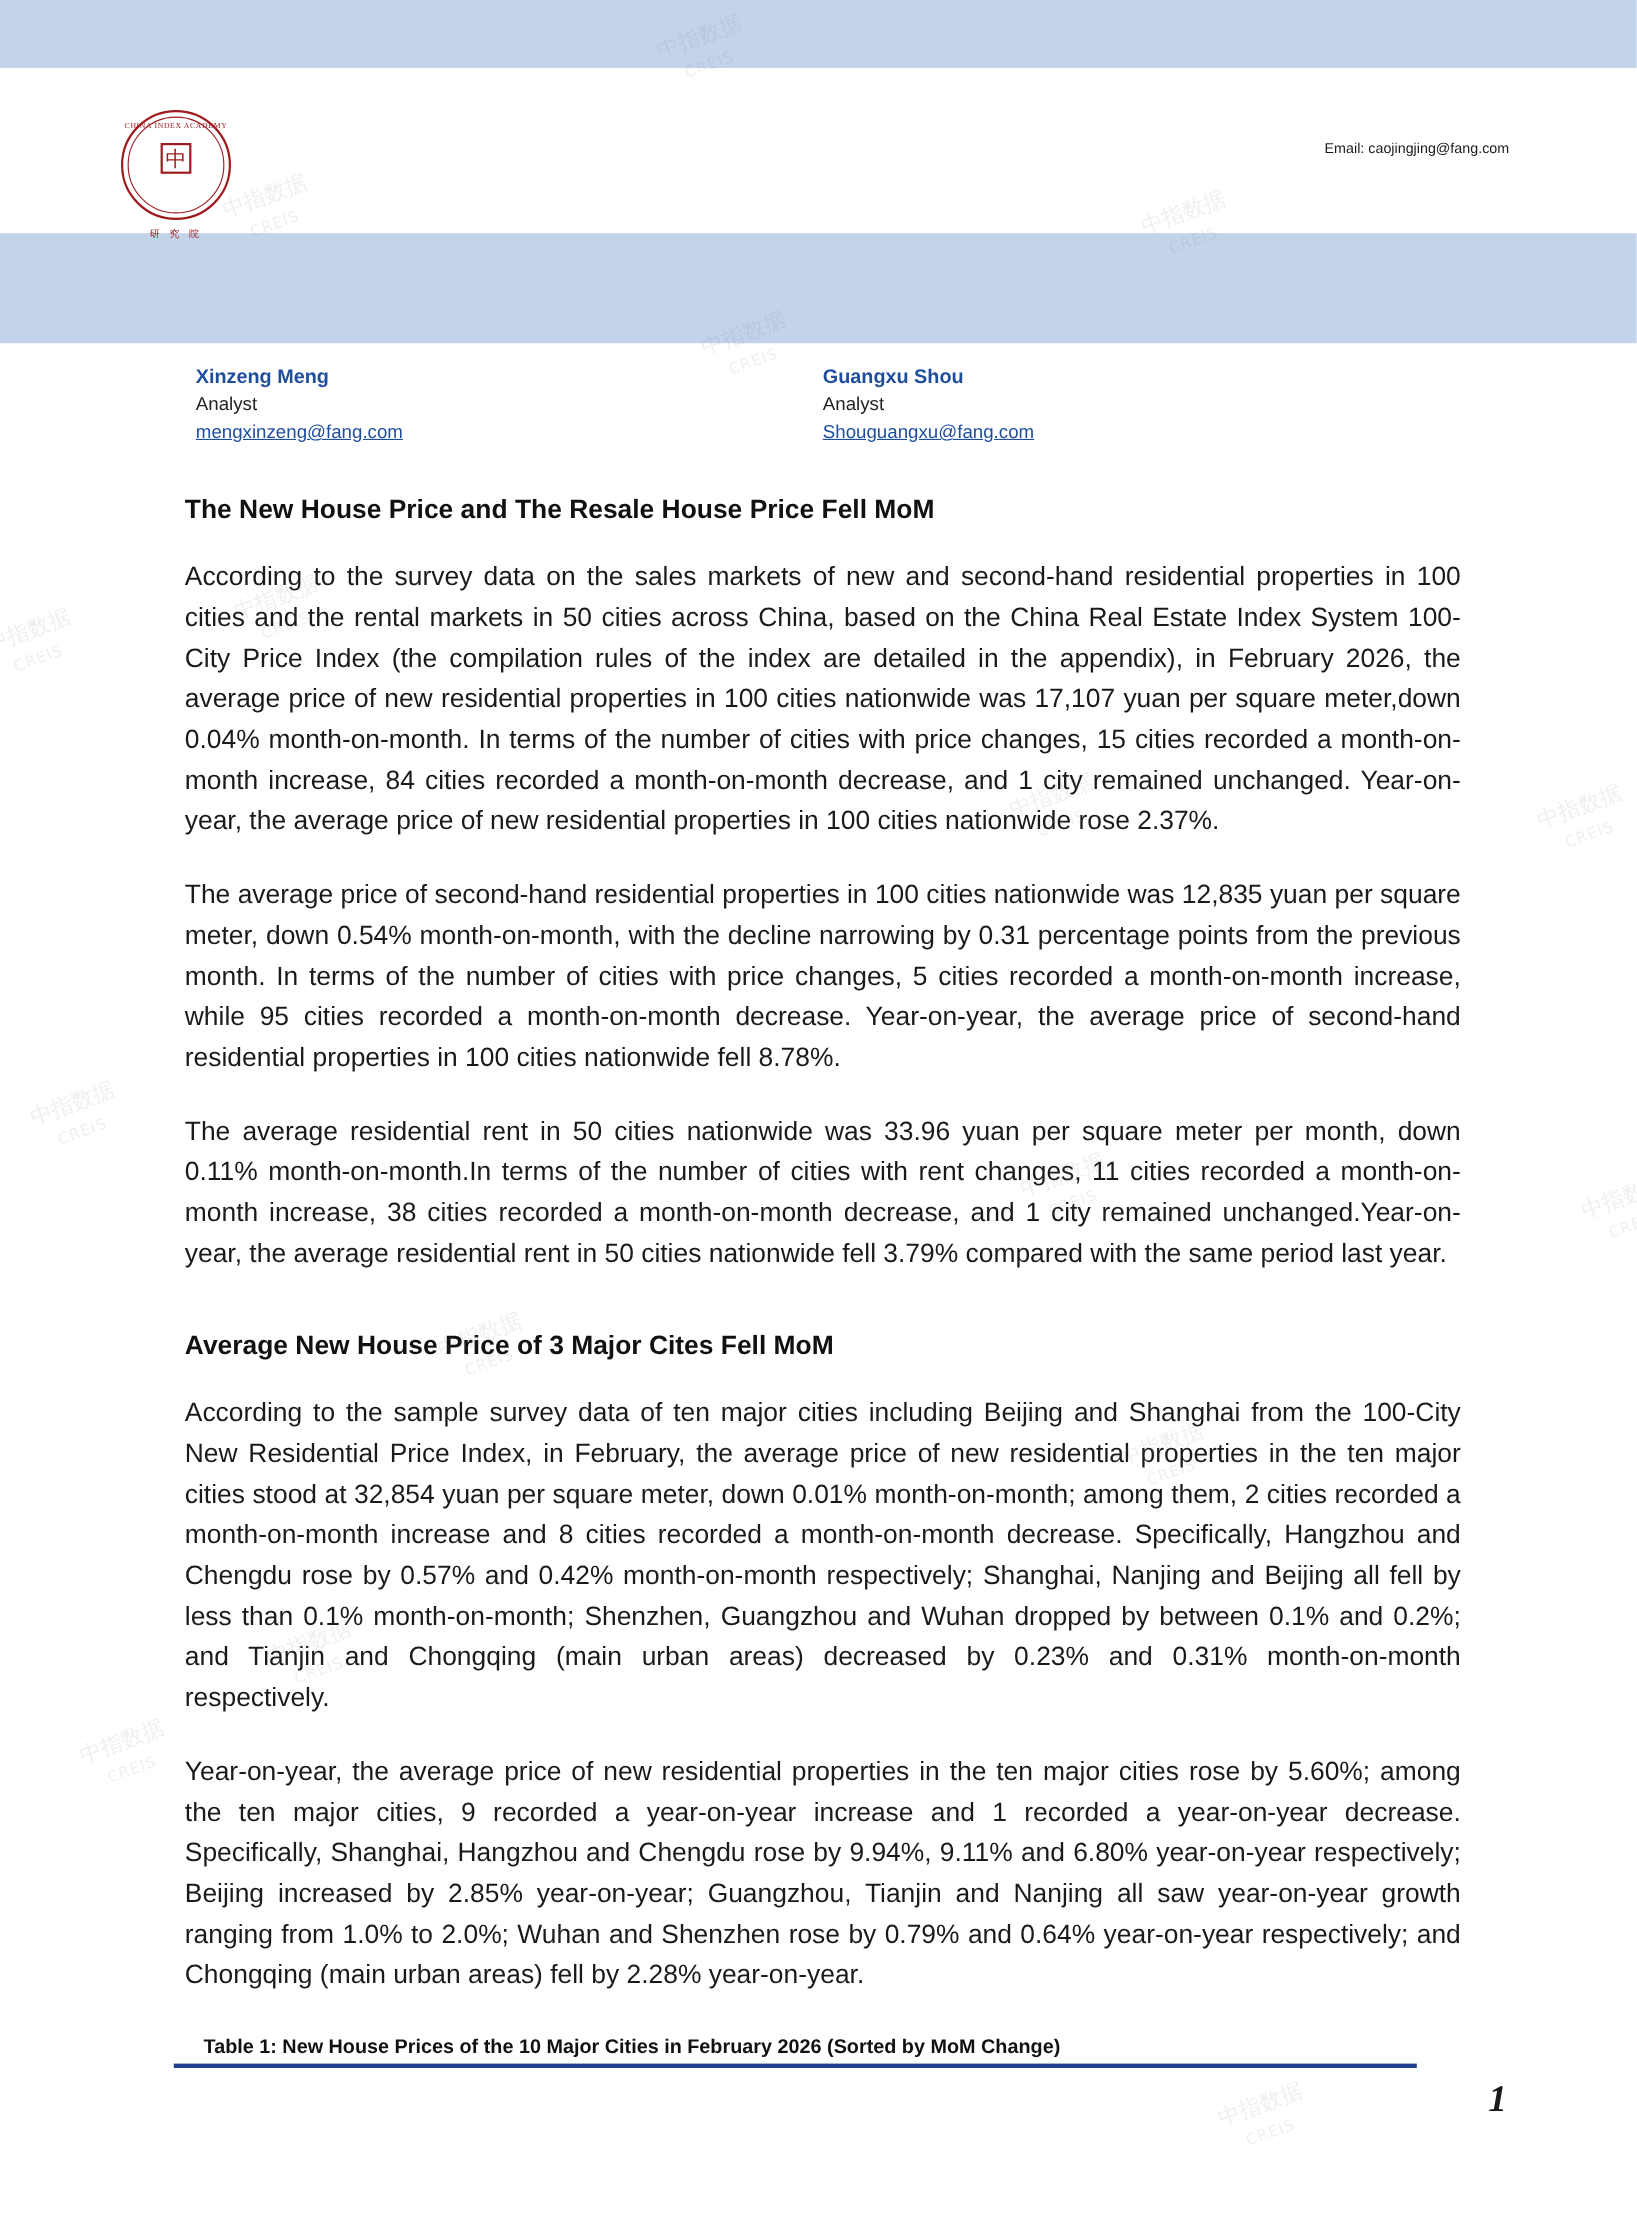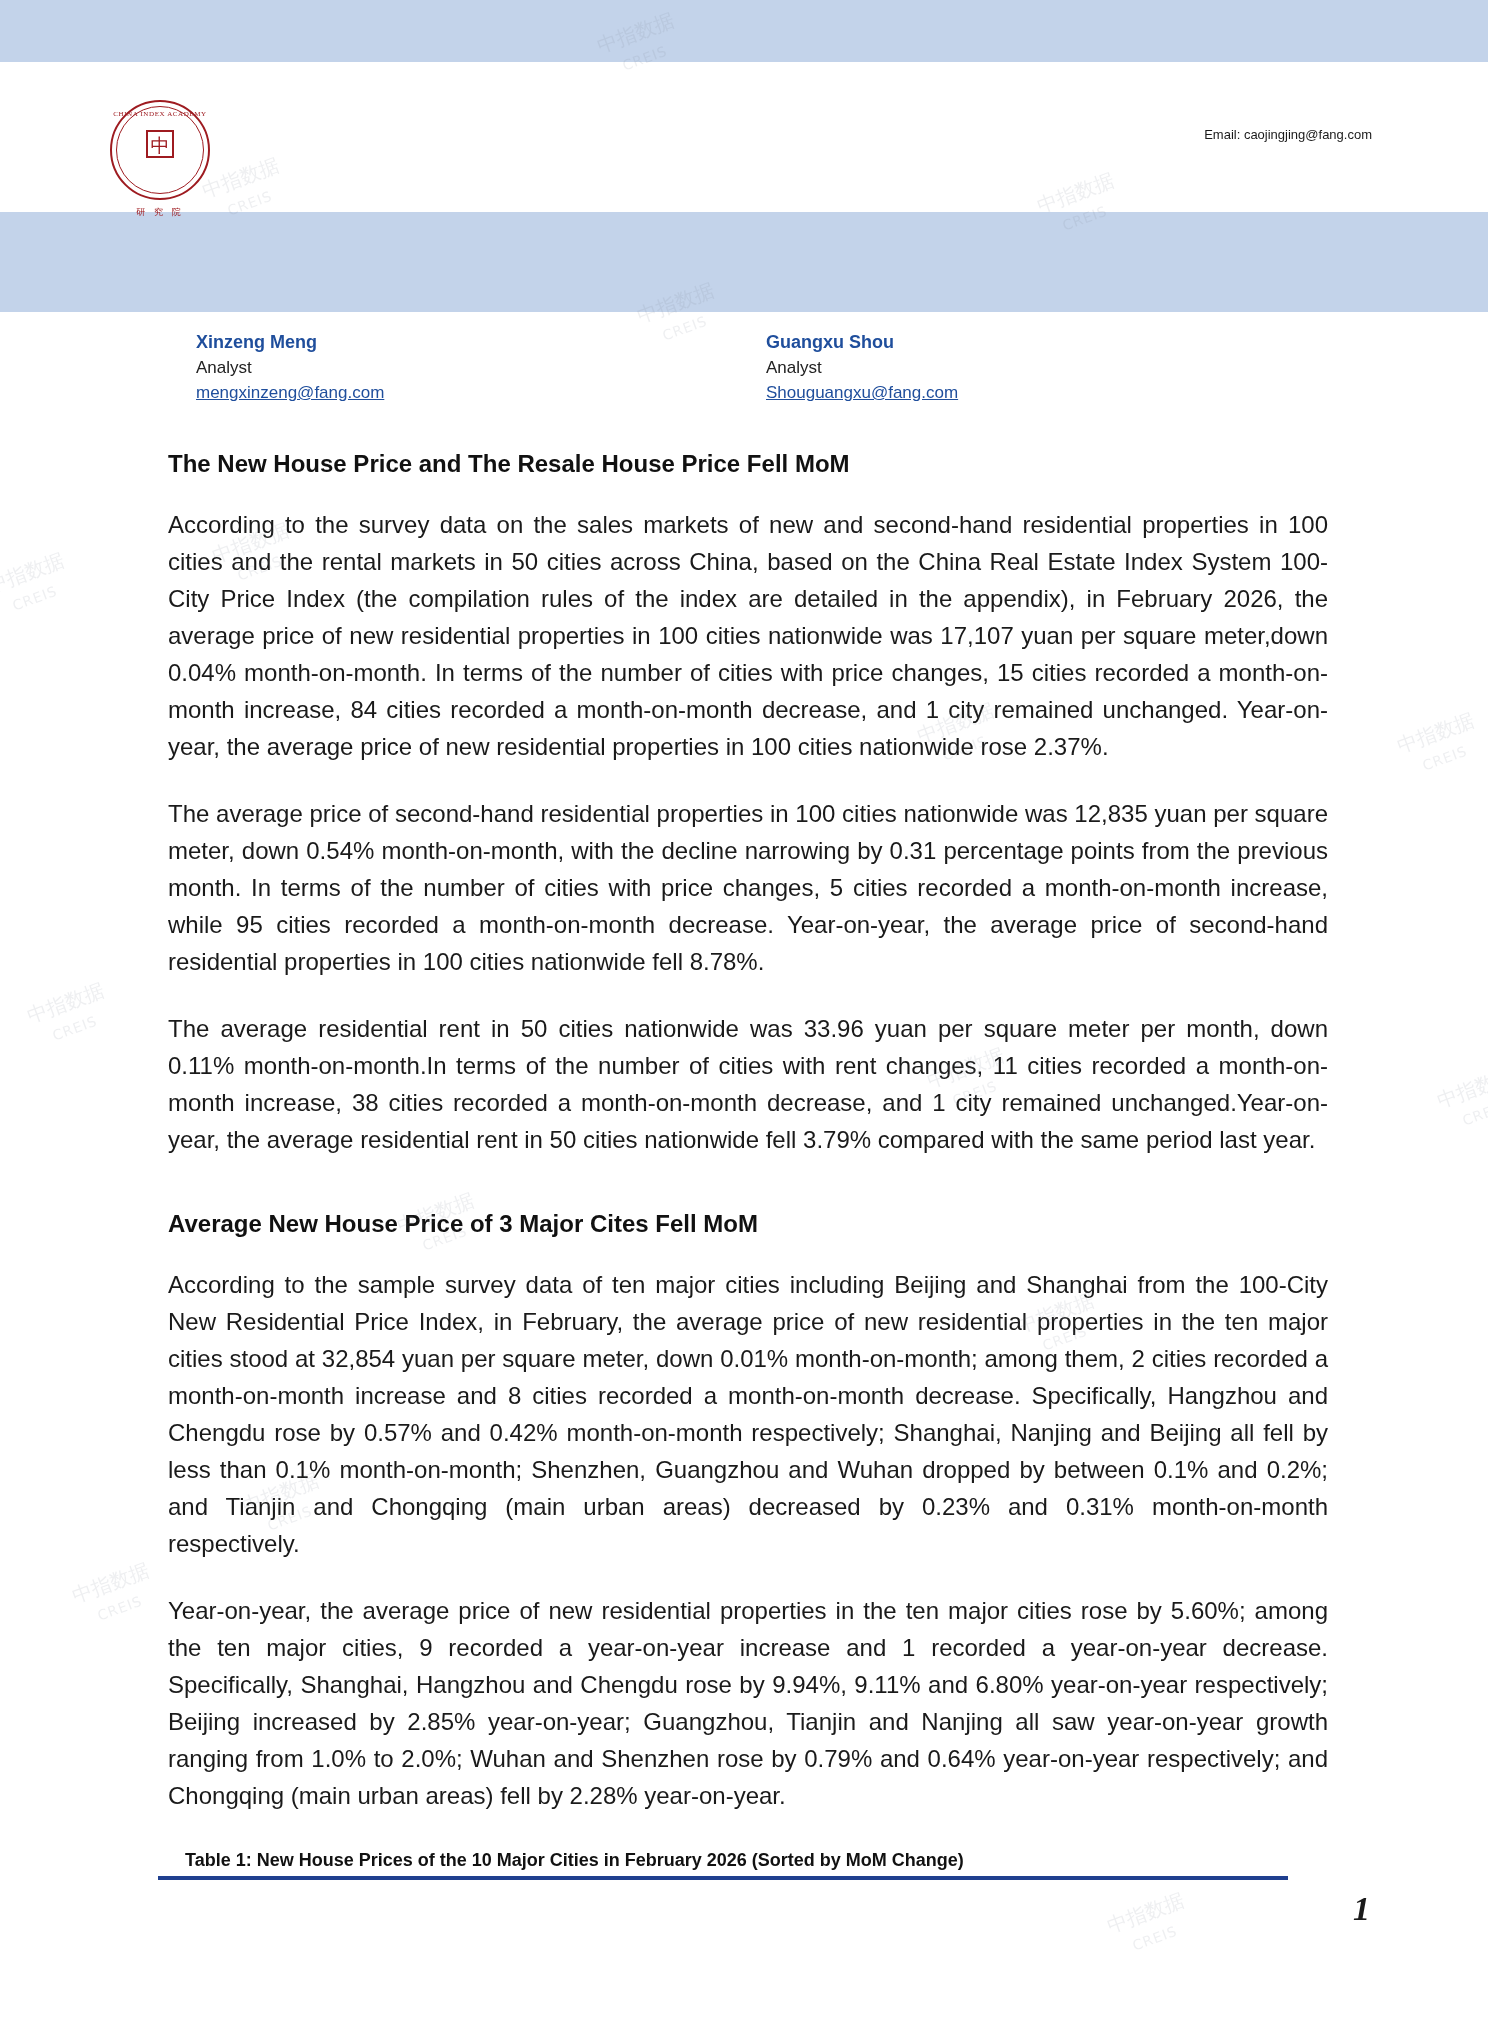--- a/index.html
+++ b/index.html
@@ -95,21 +95,21 @@
   .header-email {
     position: absolute;
     right: 116px; top: 127px;
     font-size: 13px;
     color: #1a1a1a;
   }
 
   
   .analysts {
     position: absolute;
-    left: 196px; top: 332px;
+    left: 178px; top: 332px;
     width: 1150px;
     display: flex;
   }
   .analyst-col { width: 570px; }
   .analyst-name {
     font-size: 18px;
     font-weight: bold;
     color: #1f4e9c;
     margin-bottom: 5px;
   }

